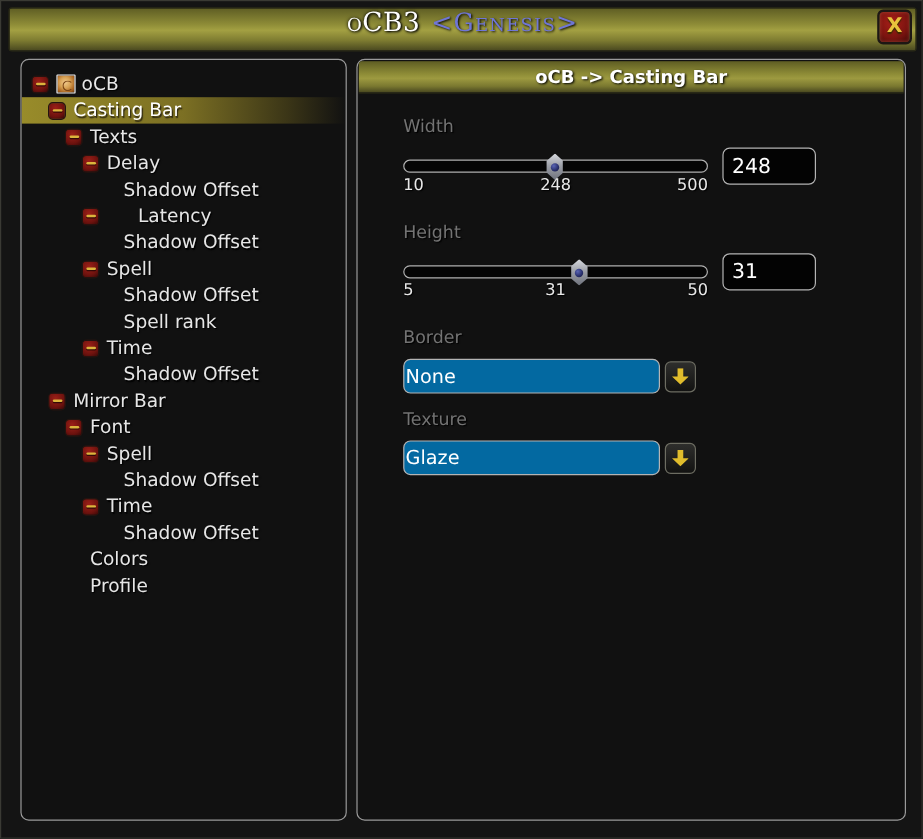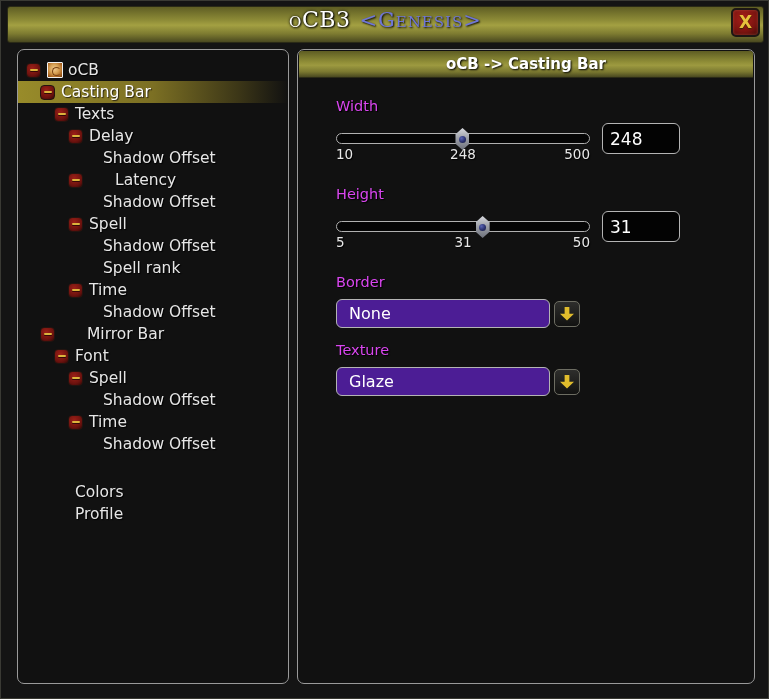--- a/index.html
+++ b/index.html
@@ -188,21 +188,21 @@
     border-radius: 50%;
     border-right-color: transparent;
   }
 
   
   .form {
     padding: 20px 26px 0 38px;
   }
   .field-label {
     font-size: 14.5px;
-    color: #d946ef;
+    color: #737373;
     margin-bottom: 9px;
     text-shadow: 1px 1px 1px #000;
   }
 
   .slider-block { display: flex; align-items: flex-start; }
 
   .slider-wrap {
     width: 254px;
     padding-top: 10px;
   }
@@ -260,26 +260,26 @@
     cursor: text;
   }
 
   .spacer-24 { height: 24px; }
   .spacer-14 { height: 14px; }
 
   
   .dropdown-row { display: flex; align-items: center; }
   .dropdown-field {
     width: 214px; height: 29px;
-    background: #4c1d95;
+    background: #0369a1;
     border: 1px solid #b4b4b4;
     border-radius: 6px;
     display: flex;
     align-items: center;
-    padding-left: 12px;
+    padding-left: 1px;
     font-size: 16px;
     color: #ffffff;
     cursor: pointer;
   }
   .dropdown-btn {
     width: 26px; height: 26px;
     margin-left: 4px;
     background: linear-gradient(to bottom, #2e2e2c 0%, #121211 100%);
     border: 1px solid #6d6d62;
     border-radius: 5px;
@@ -389,21 +389,21 @@
         <div class="tree-row" style="padding-left: 50px;">
           <div class="expander">
             <div class="dash"></div>
           </div>
           <span class="tree-label">Time</span>
         </div>
         <div class="tree-row" style="padding-left: 64px;">
           <div class="expander-spacer"></div>
           <span class="tree-label">Shadow Offset</span>
         </div>
-        <div class="tree-row" style="padding-left: 22px; gap: 26px;">
+        <div class="tree-row" style="padding-left: 22px;">
           <div class="expander">
             <div class="dash"></div>
           </div>
           <span class="tree-label">Mirror Bar</span>
         </div>
         <div class="tree-row" style="padding-left: 36px;">
           <div class="expander">
             <div class="dash"></div>
           </div>
           <span class="tree-label">Font</span>
@@ -421,21 +421,21 @@
         <div class="tree-row" style="padding-left: 50px;">
           <div class="expander">
             <div class="dash"></div>
           </div>
           <span class="tree-label">Time</span>
         </div>
         <div class="tree-row" style="padding-left: 64px;">
           <div class="expander-spacer"></div>
           <span class="tree-label">Shadow Offset</span>
         </div>
-        <div class="tree-row" style="padding-left: 36px; margin-top: 26px;">
+        <div class="tree-row" style="padding-left: 36px;">
           <div class="expander-spacer"></div>
           <span class="tree-label">Colors</span>
         </div>
         <div class="tree-row" style="padding-left: 36px;">
           <div class="expander-spacer"></div>
           <span class="tree-label">Profile</span>
         </div>
       </div>
   </div>
 

